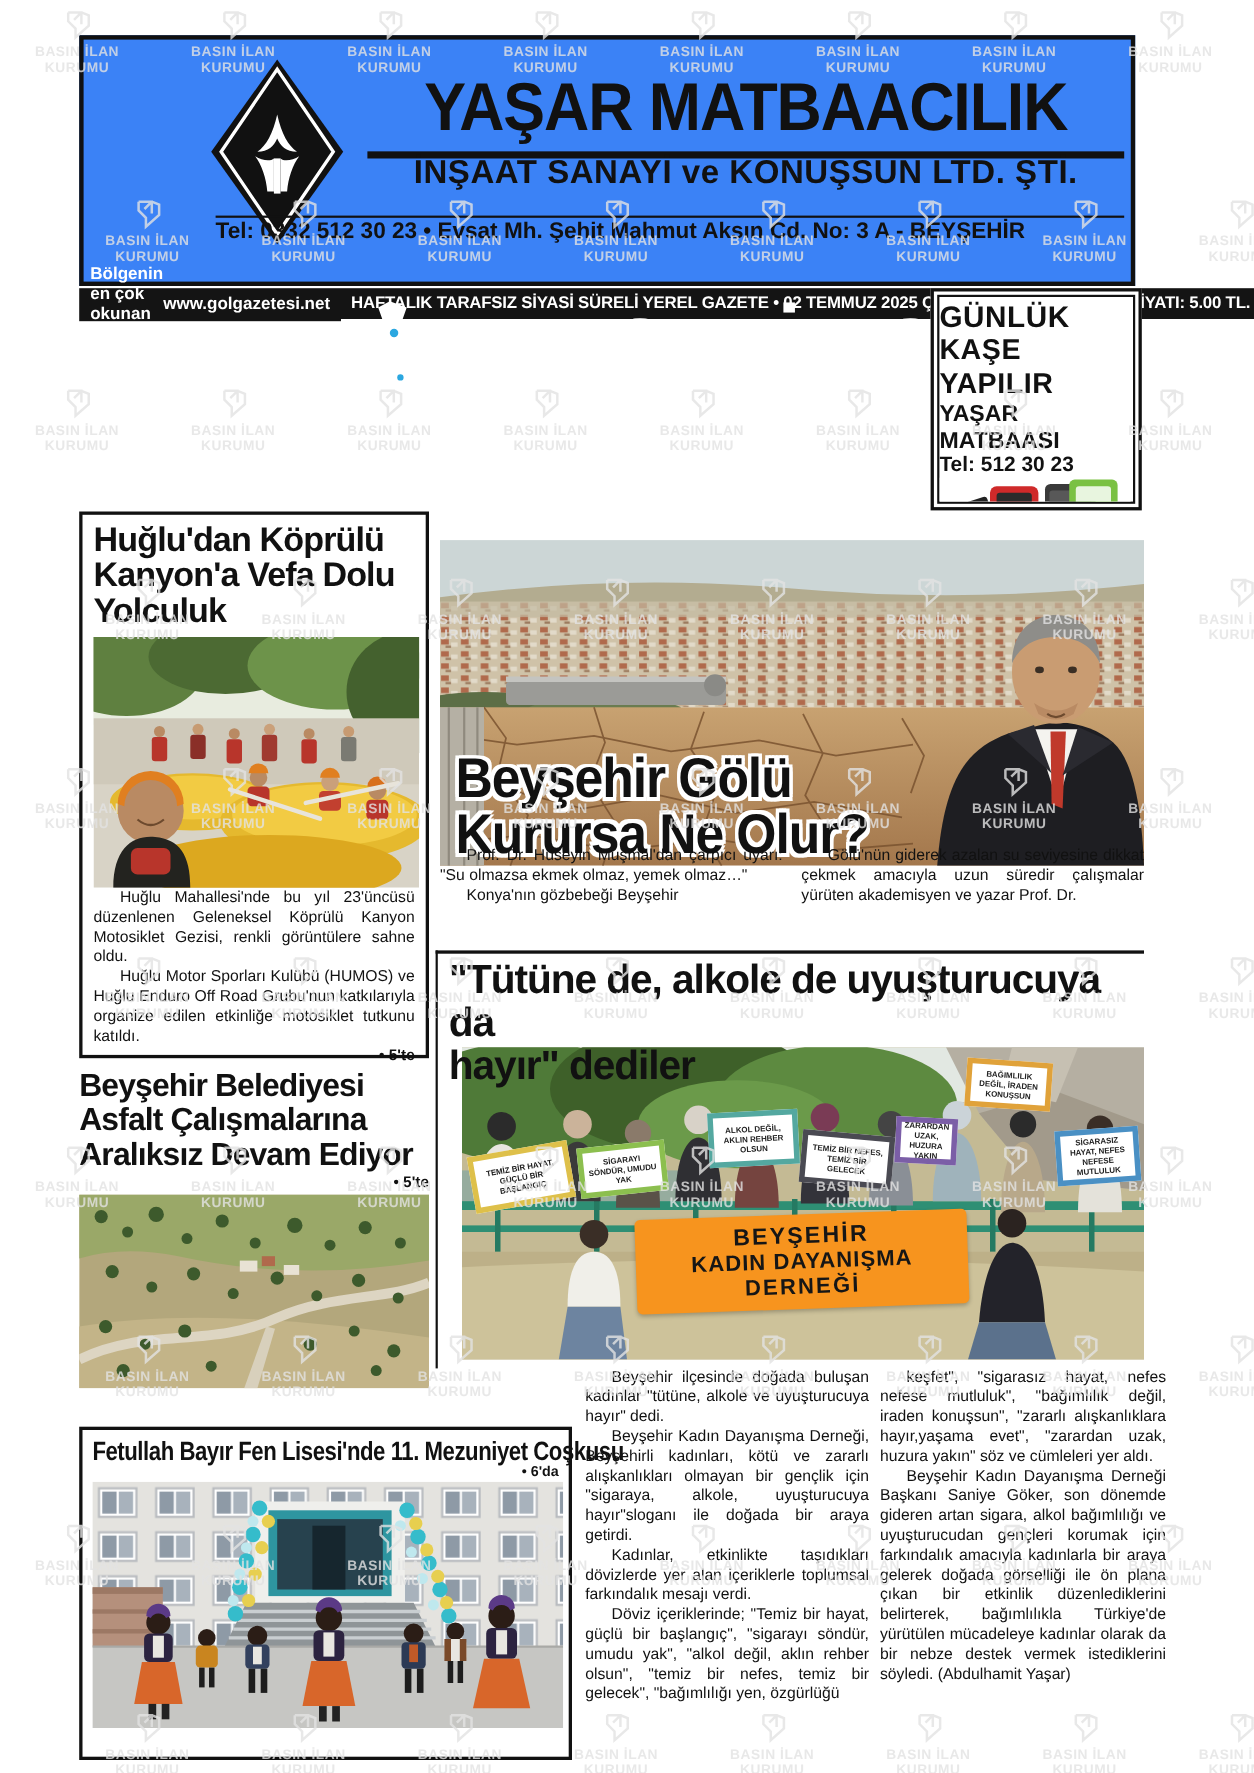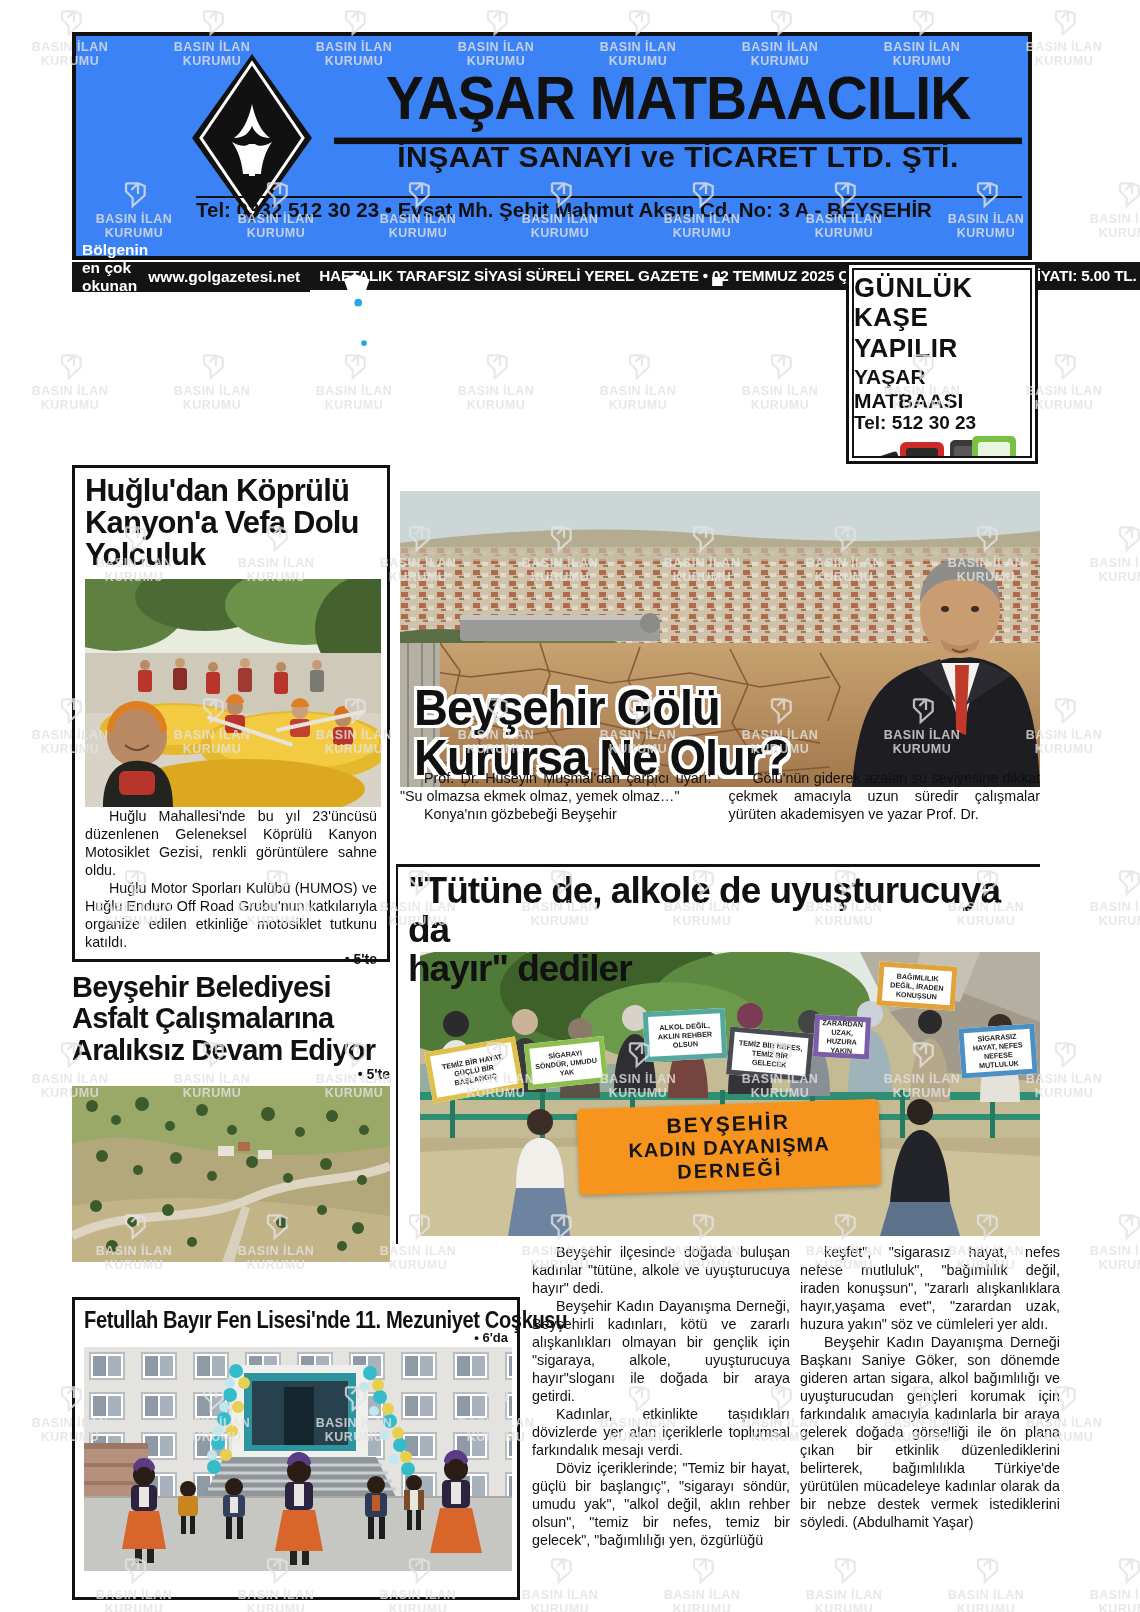--- a/index.html
+++ b/index.html
@@ -108,21 +108,21 @@
   <div class="abs header-box">
     <svg class="abs header-logo" viewBox="0 0 128 176">
       <polygon points="64,4 124,88 64,172 4,88" fill="#111"></polygon>
       <polygon points="64,13 115,88 64,163 13,88" fill="none" stroke="#fff" stroke-width="3"></polygon>
       <path d="M64,54 C60,72 54,82 46,88 C56,88 61,83 64,76 C67,83 72,88 82,88 C74,82 68,72 64,54 Z" fill="#fff"></path>
       <path d="M44,92 C50,96 58,97 61,94 L61,124 L55,124 C54,112 50,100 44,92 Z" fill="#fff"></path>
       <path d="M84,92 C78,96 70,97 67,94 L67,124 L73,124 C74,112 78,100 84,92 Z" fill="#fff"></path>
       <rect x="61" y="94" width="6" height="32" fill="#fff"></rect>
     </svg>
     <div class="abs header-title">YAŞAR MATBAACILIK</div>
-    <div class="abs header-sub">İNŞAAT SANAYİ ve TİCARET LTD. ŞTİ.</div>
+    <div class="abs header-sub">İNŞAAT SANAYİ ve KONUŞSUN LTD. ŞTİ.</div>
     <div class="abs header-contact">Tel: 0332 512 30 23 • Evsat Mh. Şehit Mahmut Aksın Cd. No: 3 A - BEYŞEHİR</div>
   </div>
 
   <div class="abs masthead">
     <div class="mh-topbar">
       <span>Bölgenin en çok okunan gazetesi</span>
       <span>www.golgazetesi.net</span>
     </div>
     <div class="mh-blue" style="background-color: #d946ef;">
       <svg class="mh-lake" width="92" height="150" viewBox="0 0 80 156">

